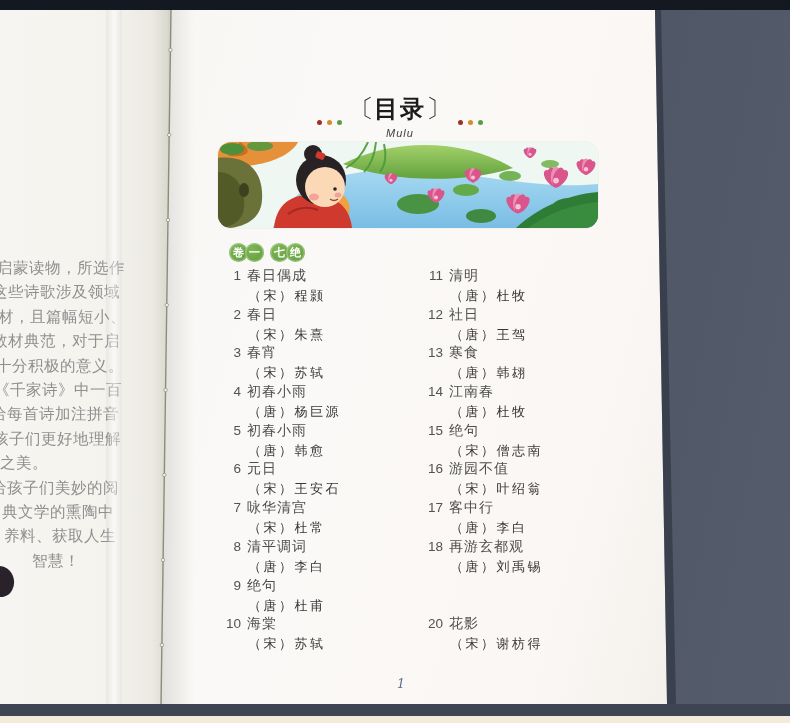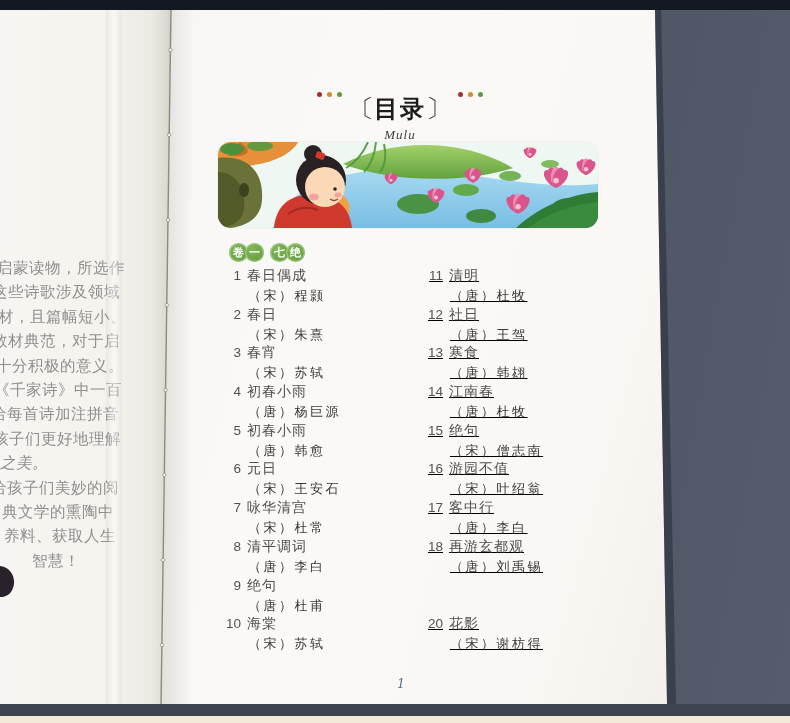--- a/index.html
+++ b/index.html
@@ -25,45 +25,45 @@
 
   
   .left-text{position:absolute;left:0;top:246px;width:172px;color:#8f8f8f;
     font-size:15.5px;line-height:24.4px;letter-spacing:0.5px;white-space:nowrap;}
   .left-text .ln{position:relative;height:24.4px;}
   .left-blob{position:absolute;left:-13px;top:556px;width:27px;height:31px;border-radius:50%;
     background:#29222a;transform:rotate(-12deg);}
 
   
   .toc-header{position:absolute;left:288px;top:82px;width:224px;text-align:center;}
-  .title-row{display:flex;align-items:flex-start;justify-content:center;gap:7px;}
+  .title-row{display:flex;align-items:flex-end;justify-content:center;gap:7px;}
   .dots{display:flex;gap:5px;align-items:center;}
   .dot{width:5px;height:5px;border-radius:50%;}
   .title-text{font-size:24px;color:#1b1b1b;white-space:nowrap;}
   .title-text .bk{font-weight:400;font-size:25px;color:#2a2a2a;}
   .title-text .tt{font-weight:bold;letter-spacing:2px;}
-  .subtitle{margin-top:2px;font-size:13px;font-style:italic;color:#3f3f3f;
-    letter-spacing:1px;font-family:Liberation Serif, serif;}
+  .subtitle{margin-top:2px;font-size:11px;font-style:italic;color:#3f3f3f;
+    letter-spacing:1px;font-family:Liberation Sans, sans-serif;}
 
   
   .banner{position:absolute;left:218px;top:132px;width:380px;height:86px;
     border-radius:13px;overflow:hidden;box-shadow:0 0 0 1px rgba(0,0,0,0.03);}
 
   
   .badges{position:absolute;left:229px;top:233px;display:flex;gap:9px;}
   .badge{display:flex;}
   .badge .bc{width:19px;height:19px;border-radius:50%;margin-right:-3px;
     background:radial-gradient(circle at 35% 32%,#7fb756,#5f9a3a);
     box-shadow:inset 0 0 0 1.5px rgba(255,255,255,0.28);
     color:#fff;font-size:11px;font-weight:bold;display:flex;align-items:center;justify-content:center;}
 
   
   .toc-col{position:absolute;top:257px;width:200px;}
   .col-left{left:224px;}
-  .col-right{left:426px;text-decoration:underline;}
+  .col-right{left:426px;}
   .toc-entry{height:38.7px;}
   .t-line{display:flex;align-items:baseline;height:20px;}
   .t-num{min-width:17px;text-align:right;margin-right:6px;font-size:13.5px;color:#525252;}
   .t-title{font-size:14px;color:#4e4e4e;letter-spacing:1px;}
   .a-line{padding-left:24px;font-size:13px;color:#383838;letter-spacing:2.5px;
     font-family:"DejaVu Serif",serif;height:18.7px;}
 
   .page-num{position:absolute;left:397px;top:666px;font-size:12.5px;font-style:italic;
     color:#5f6e8a;font-family:"DejaVu Serif",serif;}
 </style>
@@ -78,21 +78,21 @@
     <div class="left-page">
       <div class="left-text">
           <div class="ln" style="left: -3px;">启蒙读物，所选作</div>
           <div class="ln" style="left: -8px;">这些诗歌涉及领域</div>
           <div class="ln" style="left: -2px;">材，且篇幅短小、</div>
           <div class="ln" style="left: -8px;">教材典范，对于启</div>
           <div class="ln" style="left: -4px;">十分积极的意义。</div>
           <div class="ln" style="left: -6px;">《千家诗》中一百</div>
           <div class="ln" style="left: -9px;">给每首诗加注拼音</div>
           <div class="ln" style="left: -7px;">孩子们更好地理解</div>
-          <div class="ln" style="left: 0px; font-style: italic;">之美。</div>
+          <div class="ln" style="left: 0px;">之美。</div>
           <div class="ln" style="left: -9px;">给孩子们美妙的阅</div>
           <div class="ln" style="left: 2px;">典文学的熏陶中</div>
           <div class="ln" style="left: 4px;">养料、获取人生</div>
           <div class="ln" style="left: 32px;">智慧！</div>
         </div>
       <div class="left-blob"></div>
       <div class="crease"></div>
     </div>
 
     <div class="right-page">

